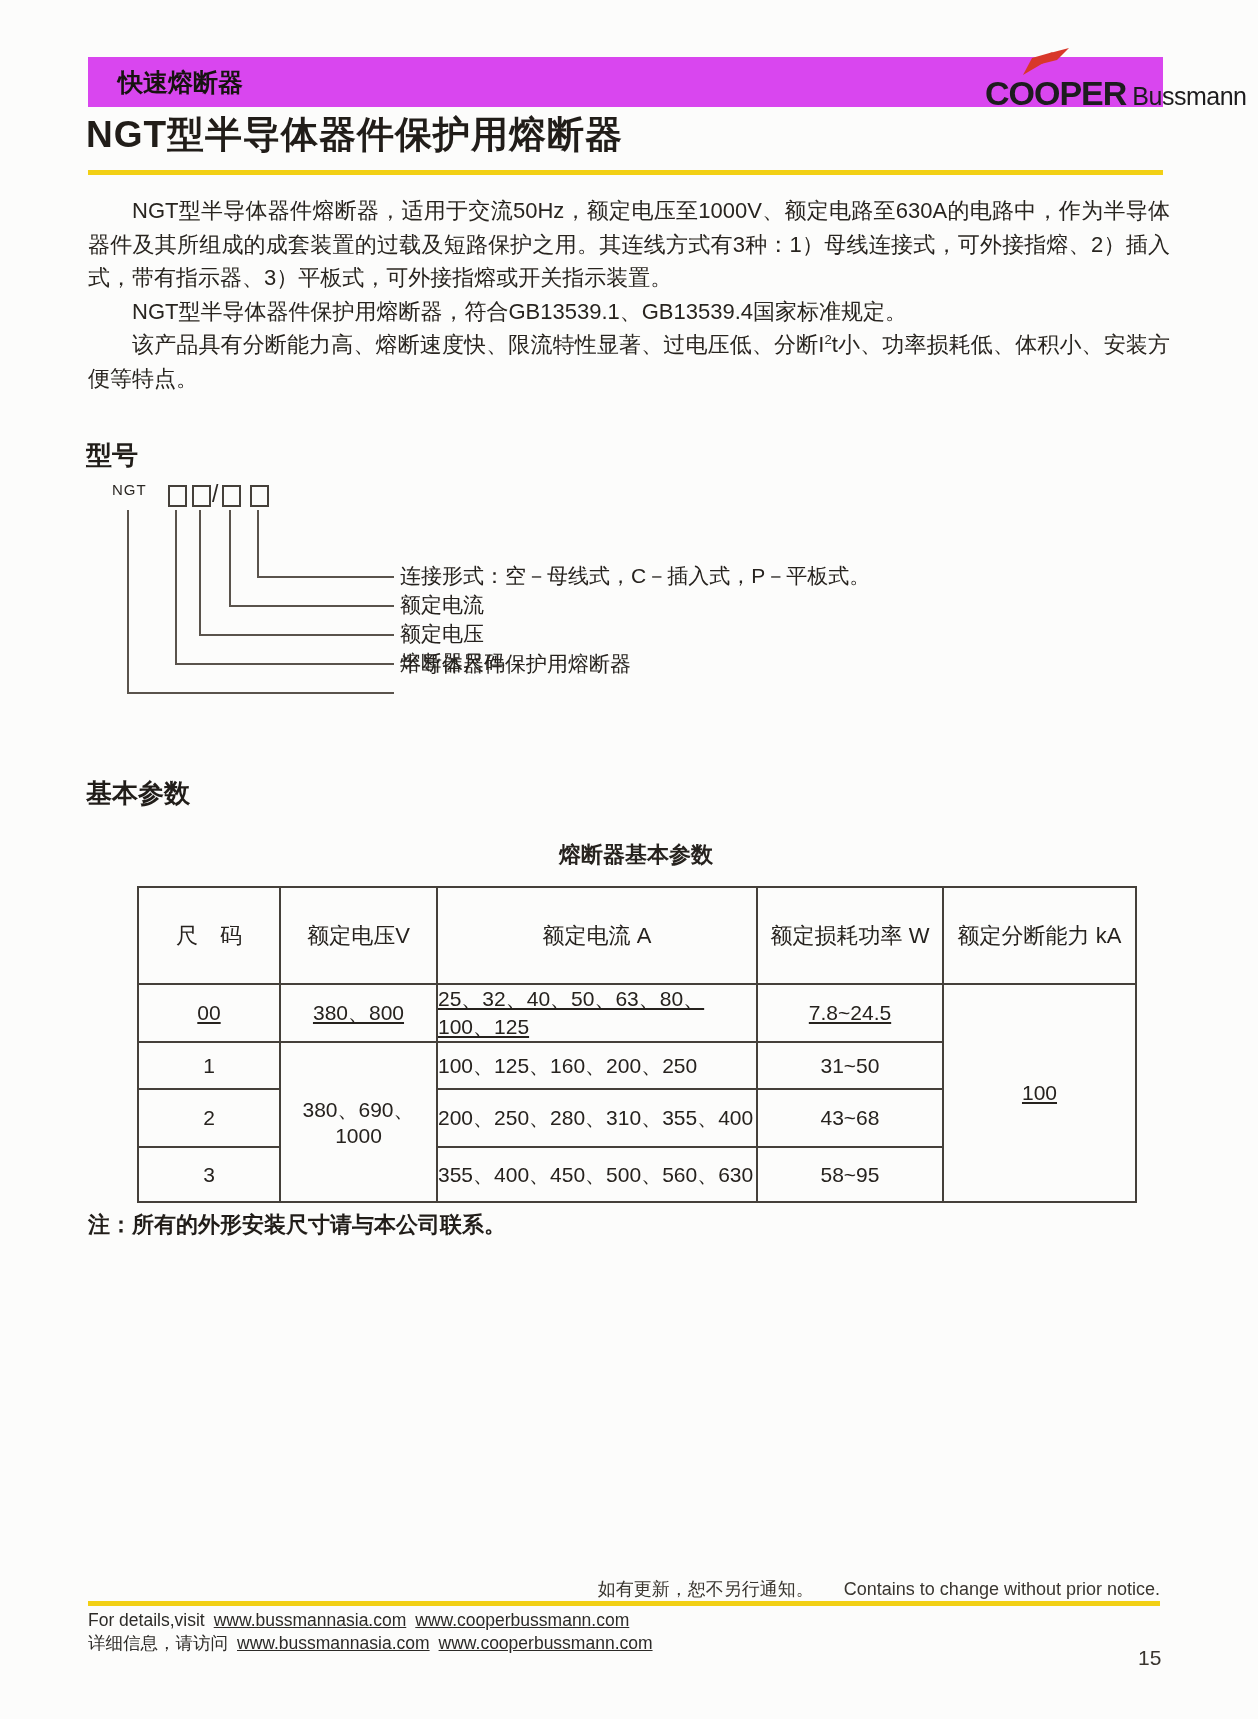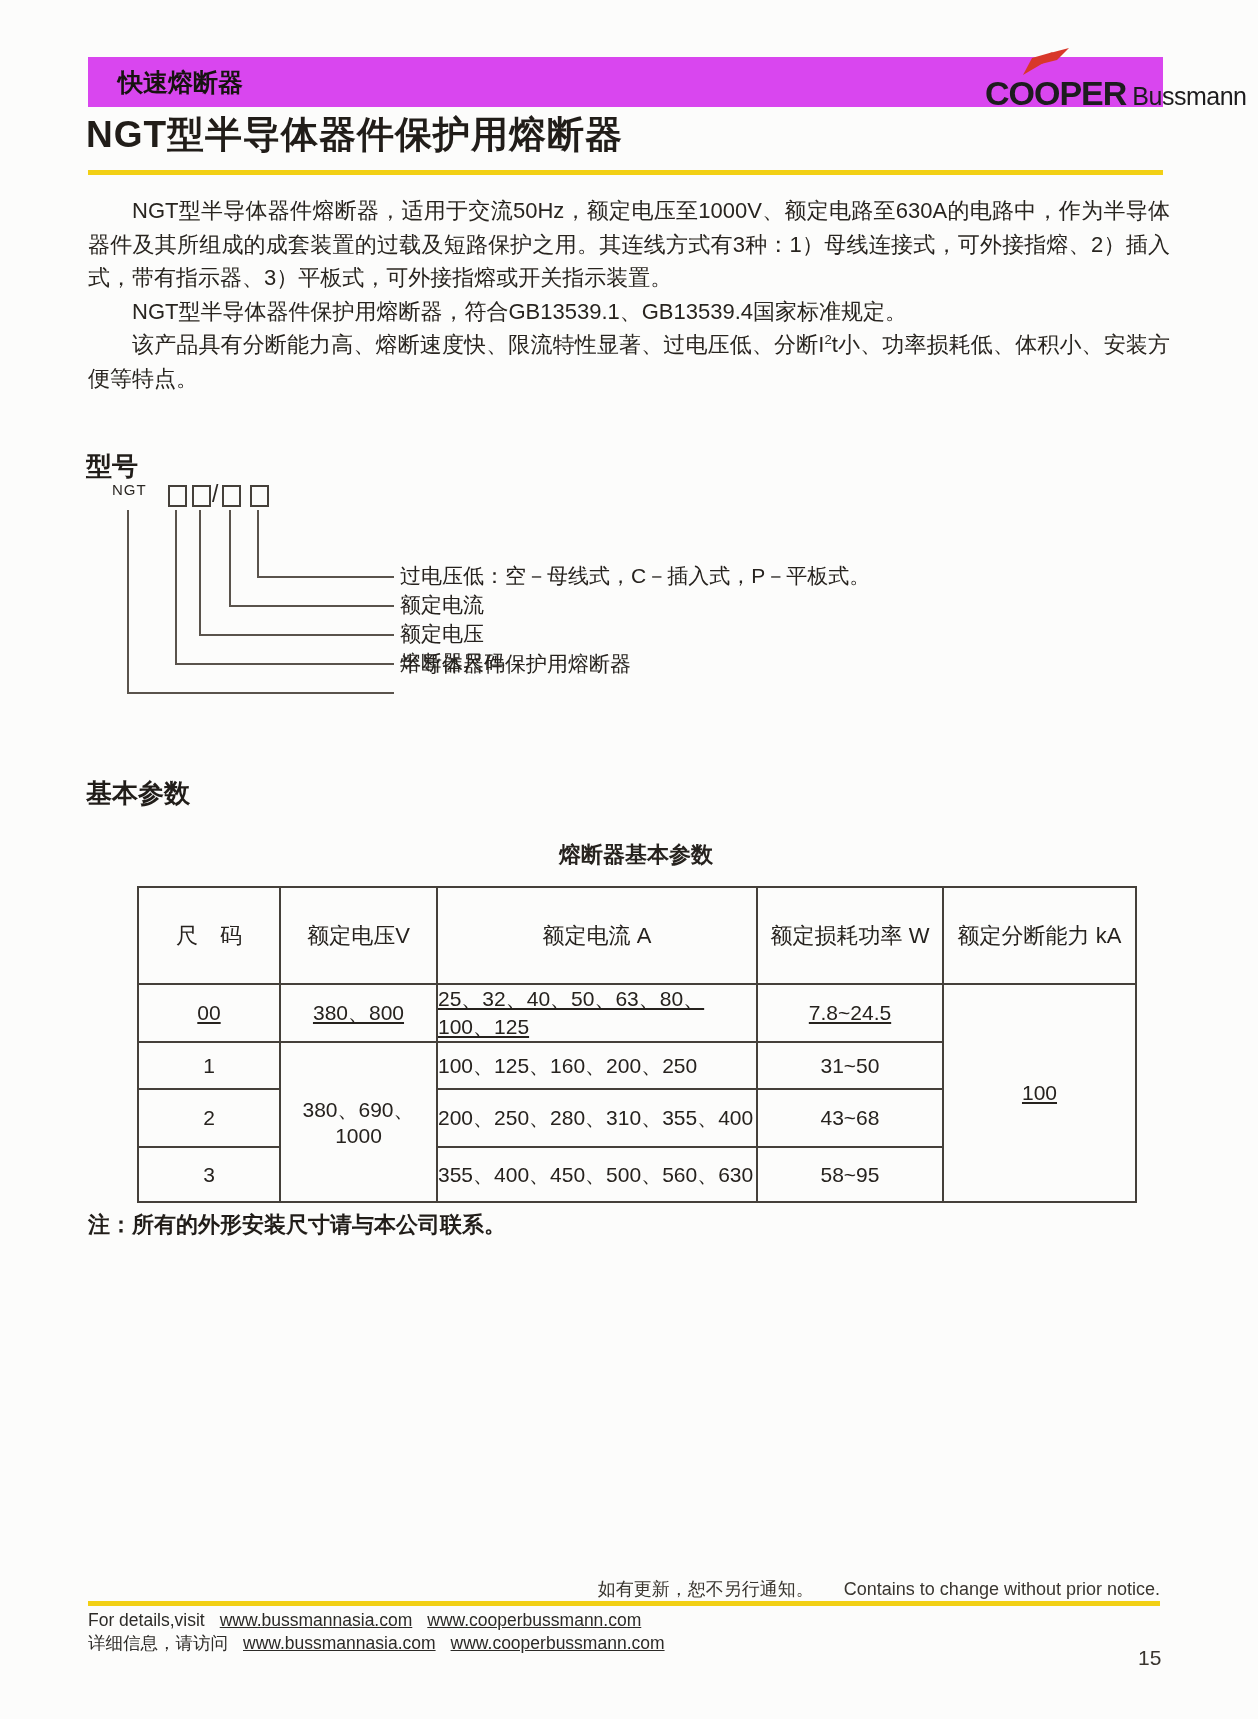--- a/index.html
+++ b/index.html
@@ -18,21 +18,21 @@
   .logo-cooper{font-size:34px;font-weight:800;letter-spacing:-1px;}
   .logo-bussmann{font-size:25px;font-weight:400;margin-left:6px;letter-spacing:-0.5px;}
   
   .page-title{position:absolute;left:86px;top:110px;margin:0;font-size:37px;font-weight:bold;letter-spacing:1px;color:#211d19;}
   .title-rule{position:absolute;left:88px;top:170px;width:1075px;height:5px;background:#f2d015;}
   
   .intro{position:absolute;left:88px;top:194px;width:1082px;font-size:22px;line-height:33.5px;text-align:justify;color:#28241f;}
   .intro p{margin:0;text-indent:2em;}
   .intro sup{font-size:0.6em;vertical-align:super;line-height:0;}
   
-  .h-model{position:absolute;left:86px;top:449px;margin:0;font-size:26px;font-weight:bold;color:#211d19;}
+  .h-model{position:absolute;left:86px;top:438px;margin:0;font-size:26px;font-weight:bold;color:#211d19;}
   .model-prefix{position:absolute;left:112px;top:481px;font-size:15px;letter-spacing:1px;color:#2c2824;}
   .mbox{position:absolute;top:485px;width:15px;height:18px;border:2px solid #45403a;background:transparent;}
   .mb1{left:168px;} .mb2{left:192px;} .mb3{left:222px;} .mb4{left:250px;}
   .model-slash{position:absolute;left:212px;top:481px;font-size:23px;color:#2c2824;}
   .conn{position:absolute;top:510px;border-left:2px solid #5a534c;border-bottom:2px solid #5a534c;}
   .conn5{left:257px;width:135px;height:66px;}
   .conn4{left:229px;width:163px;height:95px;}
   .conn3{left:199px;width:193px;height:124px;}
   .conn2{left:175px;width:217px;height:153px;}
   .conn1{left:127px;width:265px;height:182px;}
@@ -46,21 +46,21 @@
   table.params th{height:95px;font-size:22px;font-weight:500;text-align:center;}
   tr.r0{height:48px;text-decoration:underline;} tr.r1{height:47px;} tr.r2{height:58px;} tr.r3{height:55px;}
   td.t-c{text-align:center;}
   td.t-l{text-align:left;padding-left:13px;}
   
   .note{position:absolute;left:88px;top:1210px;margin:0;font-size:22px;font-weight:600;color:#211d19;}
   .notice{position:absolute;left:88px;top:1577px;width:1072px;text-align:right;font-size:18px;color:#39352f;white-space:nowrap;}
   .notice .en{margin-left:30px;}
   .footer-rule{position:absolute;left:88px;top:1601px;width:1072px;height:5px;background:#f2d015;}
   .footer-links{position:absolute;left:88px;top:1609px;font-size:17.5px;line-height:22.5px;color:#2c2a27;white-space:nowrap;}
-  .footer-links .url{text-decoration:underline;margin-left:15px;}
+  .footer-links .url{text-decoration:underline;margin-left:9px;}
   .page-num{position:absolute;left:1138px;top:1646px;font-size:21px;color:#3a352f;}
 </style>
 </head>
 <body>
 
 <div class="page">
 
   <div class="cat-bar">
     <span class="cat-label">快速熔断器</span>
   </div>
@@ -91,21 +91,21 @@
   <span class="model-slash">/</span>
   <span class="mbox mb3"></span>
   <span class="mbox mb4"></span>
 
   <div class="conn conn5"></div>
   <div class="conn conn4"></div>
   <div class="conn conn3"></div>
   <div class="conn conn2"></div>
   <div class="conn conn1"></div>
 
-  <span class="conn-label cl5">过电压低：空－母线式，C－插入式，P－平板式。</span>
+  <span class="conn-label cl5">连接形式：空－母线式，C－插入式，P－平板式。</span>
   <span class="conn-label cl4">额定电流</span>
   <span class="conn-label cl3">额定电压</span>
   <span class="conn-label cl2">熔断器尺码</span>
   <span class="conn-label cl1">半导体器件保护用熔断器</span>
 
   <h2 class="h-params">基本参数</h2>
   <div class="tbl-caption">熔断器基本参数</div>
 
   <table class="params">
     <colgroup>

